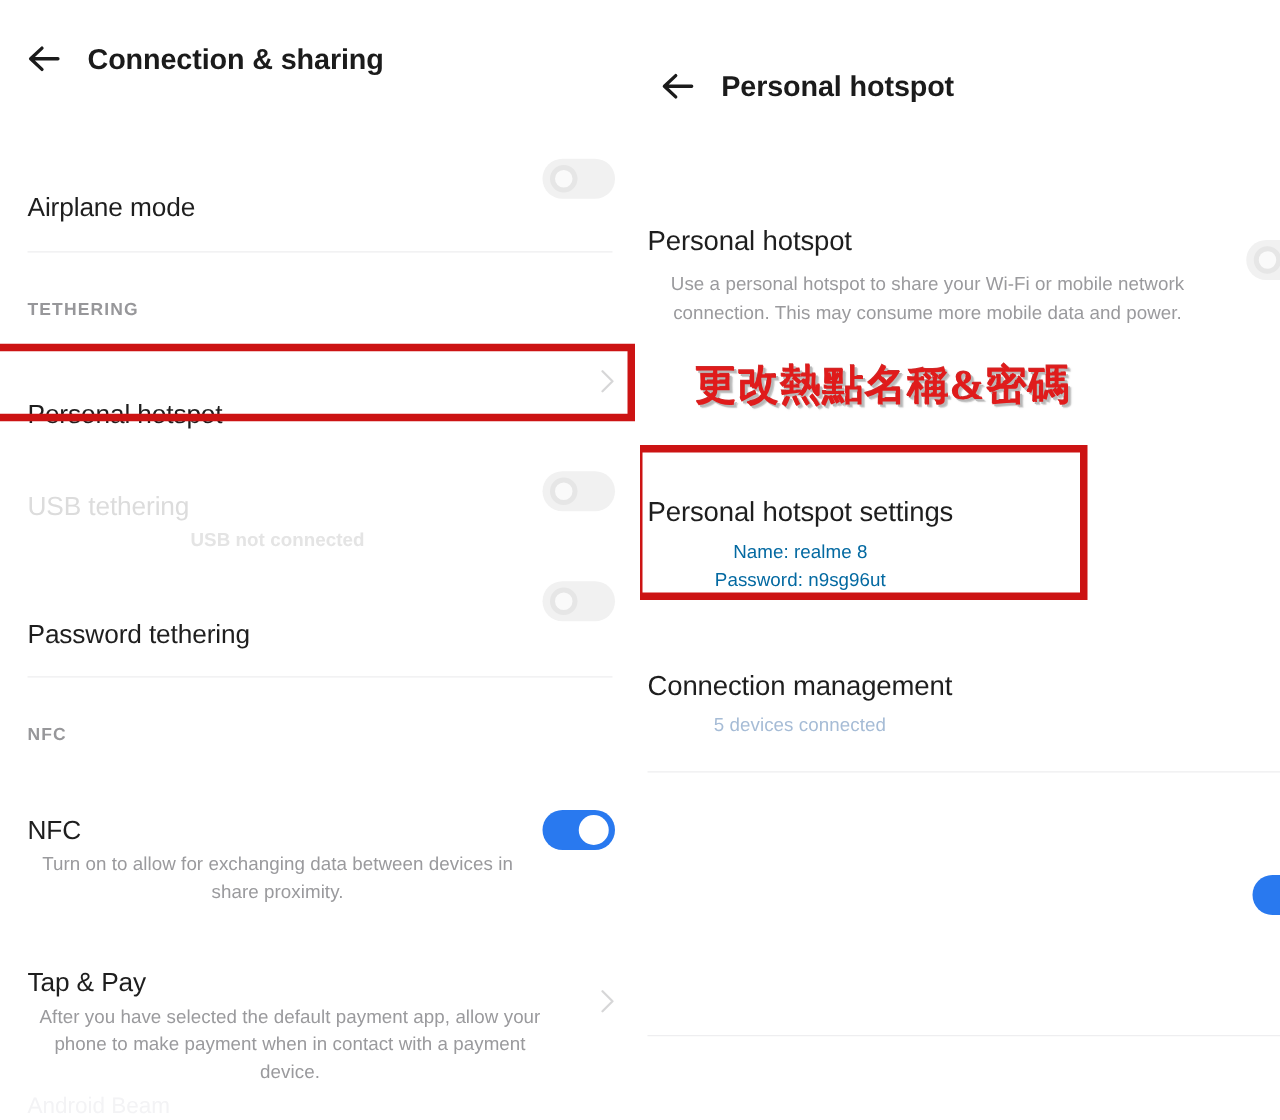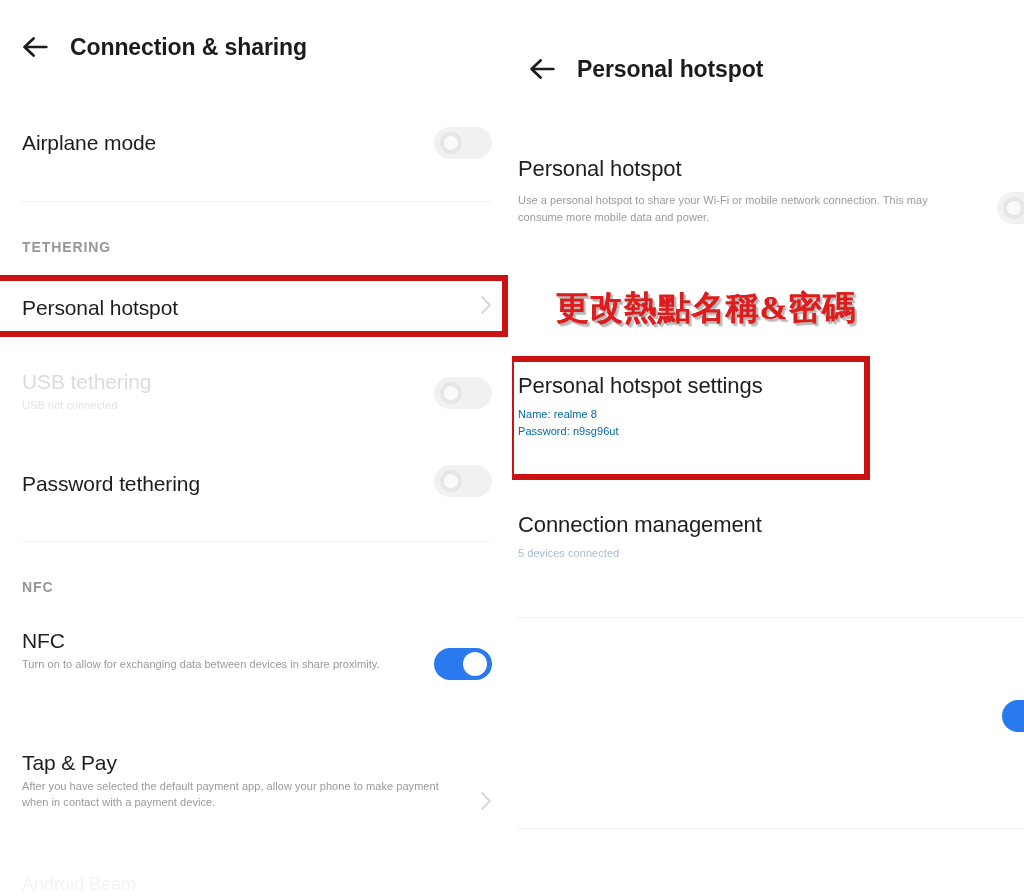--- a/index.html
+++ b/index.html
@@ -53,30 +53,32 @@
 
   
   .row {
     position: absolute;
   }
   .row-title {
     font-size: 21px;
     color: #1e1e1e;
     line-height: 1.25;
     letter-spacing: -0.1px;
+    margin-top: 24px;
   }
   .row-title.big {
     font-size: 22px;
   }
   .row-sub {
-    font-size: 11px;
+    font-size: 15px;
     color: #9a9a9d;
     line-height: 1.45;
     letter-spacing: 0.05px;
     margin-top: 3px;
+    text-align: center;
   }
   .row-sub.blue {
     color: #0369a1;
   }
   .row-sub.blue2 {
     color: #a6bcd6;
   }
   .disabled .row-title { color: #dcdcdc; }
   .disabled .row-sub   { color: #e4e4e4; }
 
@@ -196,21 +198,21 @@
     <div class="row" style="left:22px; top:295px;">
       <div class="row-title">Personal hotspot</div>
     </div>
     <svg class="chevron" style="left:473px; top:293px;" viewBox="0 0 24 24">
       <path d="M9 4 L17 12 L9 20" fill="none" stroke="#8d8d90" stroke-width="1.8" stroke-linecap="round" stroke-linejoin="round"></path>
     </svg>
     <div class="redbox" style="left:-6px; top:275px; width:514px; height:62px;"></div>
 
     <div class="row disabled" style="left:22px; top:369px;">
       <div class="row-title">USB tethering</div>
-      <div class="row-sub" style="width:400px;">USB not connected</div>
+      <div class="row-sub" style="width:400px;font-weight:bold;">USB not connected</div>
     </div>
     <div class="toggle faded" style="left:434px; top:377px;">
       <span class="knob"></span>
     </div>
 
     <div class="row" style="left:22px; top:471px;">
       <div class="row-title">Password tethering</div>
     </div>
     <div class="toggle faded" style="left:434px; top:465px;">
       <span class="knob"></span>

